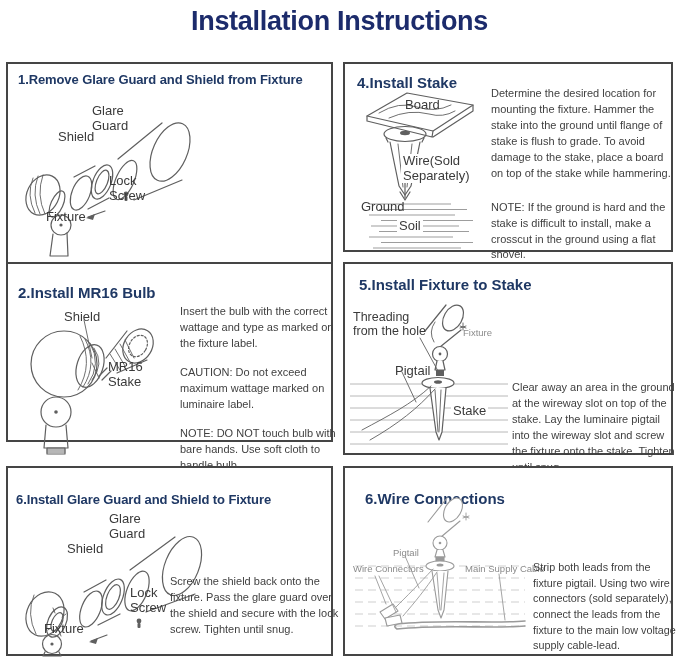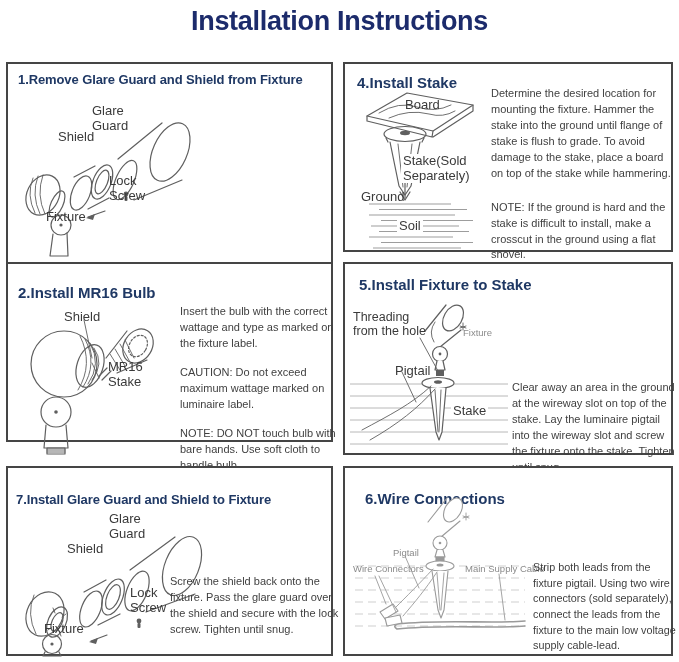--- a/index.html
+++ b/index.html
@@ -92,23 +92,23 @@
         <path d="M35 58 L44 102 L50 111 L56 102 L65 58"></path>
         <path class="thin" d="M43 60 L48 103 M57 60 L52 103"></path>
         <path d="M50 96 L50 114"></path>
         <path d="M45 108 L50 116 L55 108"></path>
       </g>
       <g class="ground">
         <path d="M14 120 H96 M24 125.5 H112 M14 131 H100 M26 136.5 H118 M16 142 H104 M24 147.5 H114 M14 153 H98 M26 158.5 H118 M18 164 H106"></path>
       </g>
     </svg>
     <div class="lbl" style="left:60px;top:34px;">Board</div>
-    <div class="lbl bg" style="left:56px;top:90px;">Stake(Sold
+    <div class="lbl bg" style="left:56px;top:90px;">Wire(Sold
 Separately)</div>
-    <div class="lbl" style="left:16px;top:126px;">Ground</div>
+    <div class="lbl" style="left:16px;top:136px;">Ground</div>
     <div class="lbl bg" style="left:52px;top:155px;">Soil</div>
     <div class="body gap-lg" style="left:146px;top:22px;width:182px;">
       <p>Determine the desired location for mounting the fixture. Hammer the stake into the ground until flange of stake is flush to grade. To avoid damage to the stake, place a board on top of the stake while hammering.</p>
       <p>NOTE: If the ground is hard and the stake is difficult to install, make a crosscut in the ground using a flat shovel.</p>
     </div>
   </div>
 
   <div class="panel" style="left:6px;top:262px;width:327px;height:180px;">
     <div class="ph short" style="left:10px;top:20px;">2.Install MR16 Bulb</div>
     <svg style="left:6px;top:34px;" width="165" height="156" viewBox="0 0 165 156">
@@ -168,21 +168,21 @@
 from the hole</div>
     <div class="lbl light" style="left:118px;top:64px;">Fixture</div>
     <div class="lbl" style="left:50px;top:100px;">Pigtail</div>
     <div class="lbl bg" style="left:106px;top:140px;">Stake</div>
     <div class="body" style="left:167px;top:116px;width:163px;">
       <p>Clear away an area in the ground at the wireway slot on top of the stake. Lay the luminaire pigtail into the wireway slot and screw the fixture onto the stake. Tighten until snug.</p>
     </div>
   </div>
 
   <div class="panel" style="left:6px;top:466px;width:327px;height:190px;">
-    <div class="ph long" style="left:8px;top:24px;">7.Install Glare Guard and Shield to Fixture</div>
+    <div class="ph long" style="left:8px;top:24px;">6.Install Glare Guard and Shield to Fixture</div>
     <svg style="left:2px;top:36px;" width="215" height="152" viewBox="0 0 215 152">
       <g class="art">
         <ellipse cx="172" cy="62" rx="17" ry="31" transform="rotate(22 172 62)"></ellipse>
         <path d="M165 33 L120 66 M185 90 L136 108"></path>
         <ellipse cx="127" cy="87" rx="10" ry="21" transform="rotate(22 127 87)"></ellipse>
         <ellipse cx="103" cy="93" rx="9.5" ry="19" transform="rotate(22 103 93)"></ellipse>
         <ellipse cx="103" cy="93" rx="6" ry="13" transform="rotate(22 103 93)"></ellipse>
         <ellipse cx="81" cy="105" rx="9.5" ry="19" transform="rotate(22 81 105)"></ellipse>
         <path d="M96 76 L74 88 M110 110 L88 121"></path>
         <ellipse cx="35" cy="110" rx="18" ry="23" transform="rotate(26 35 110)"></ellipse>

